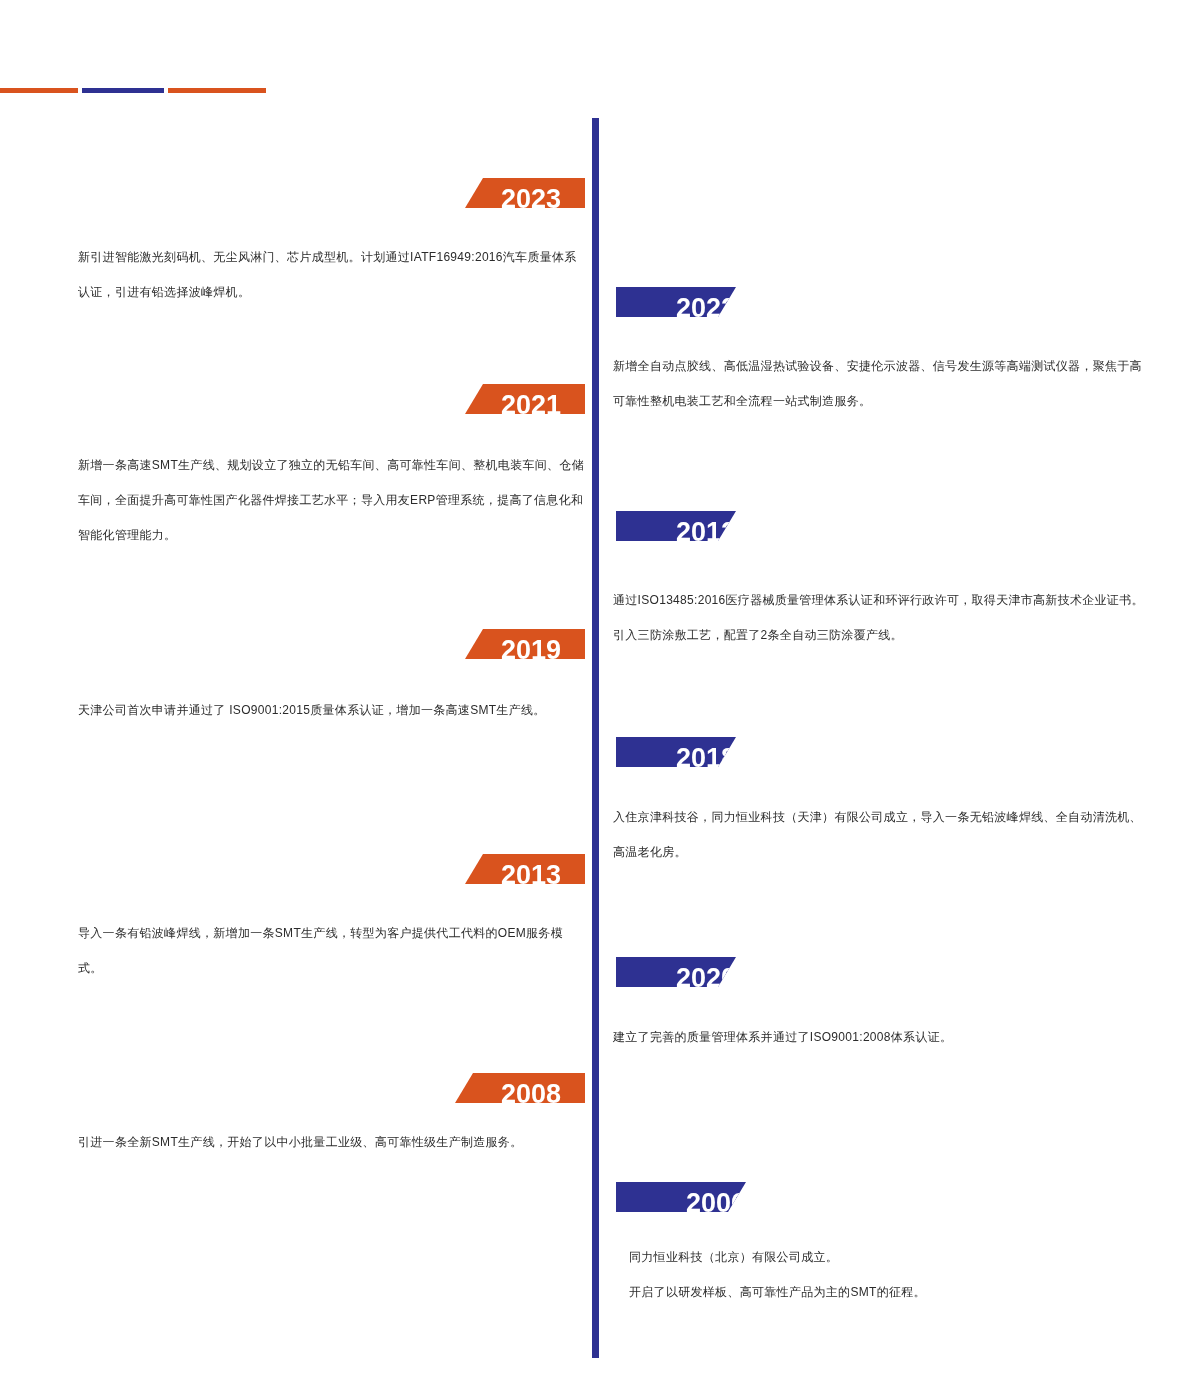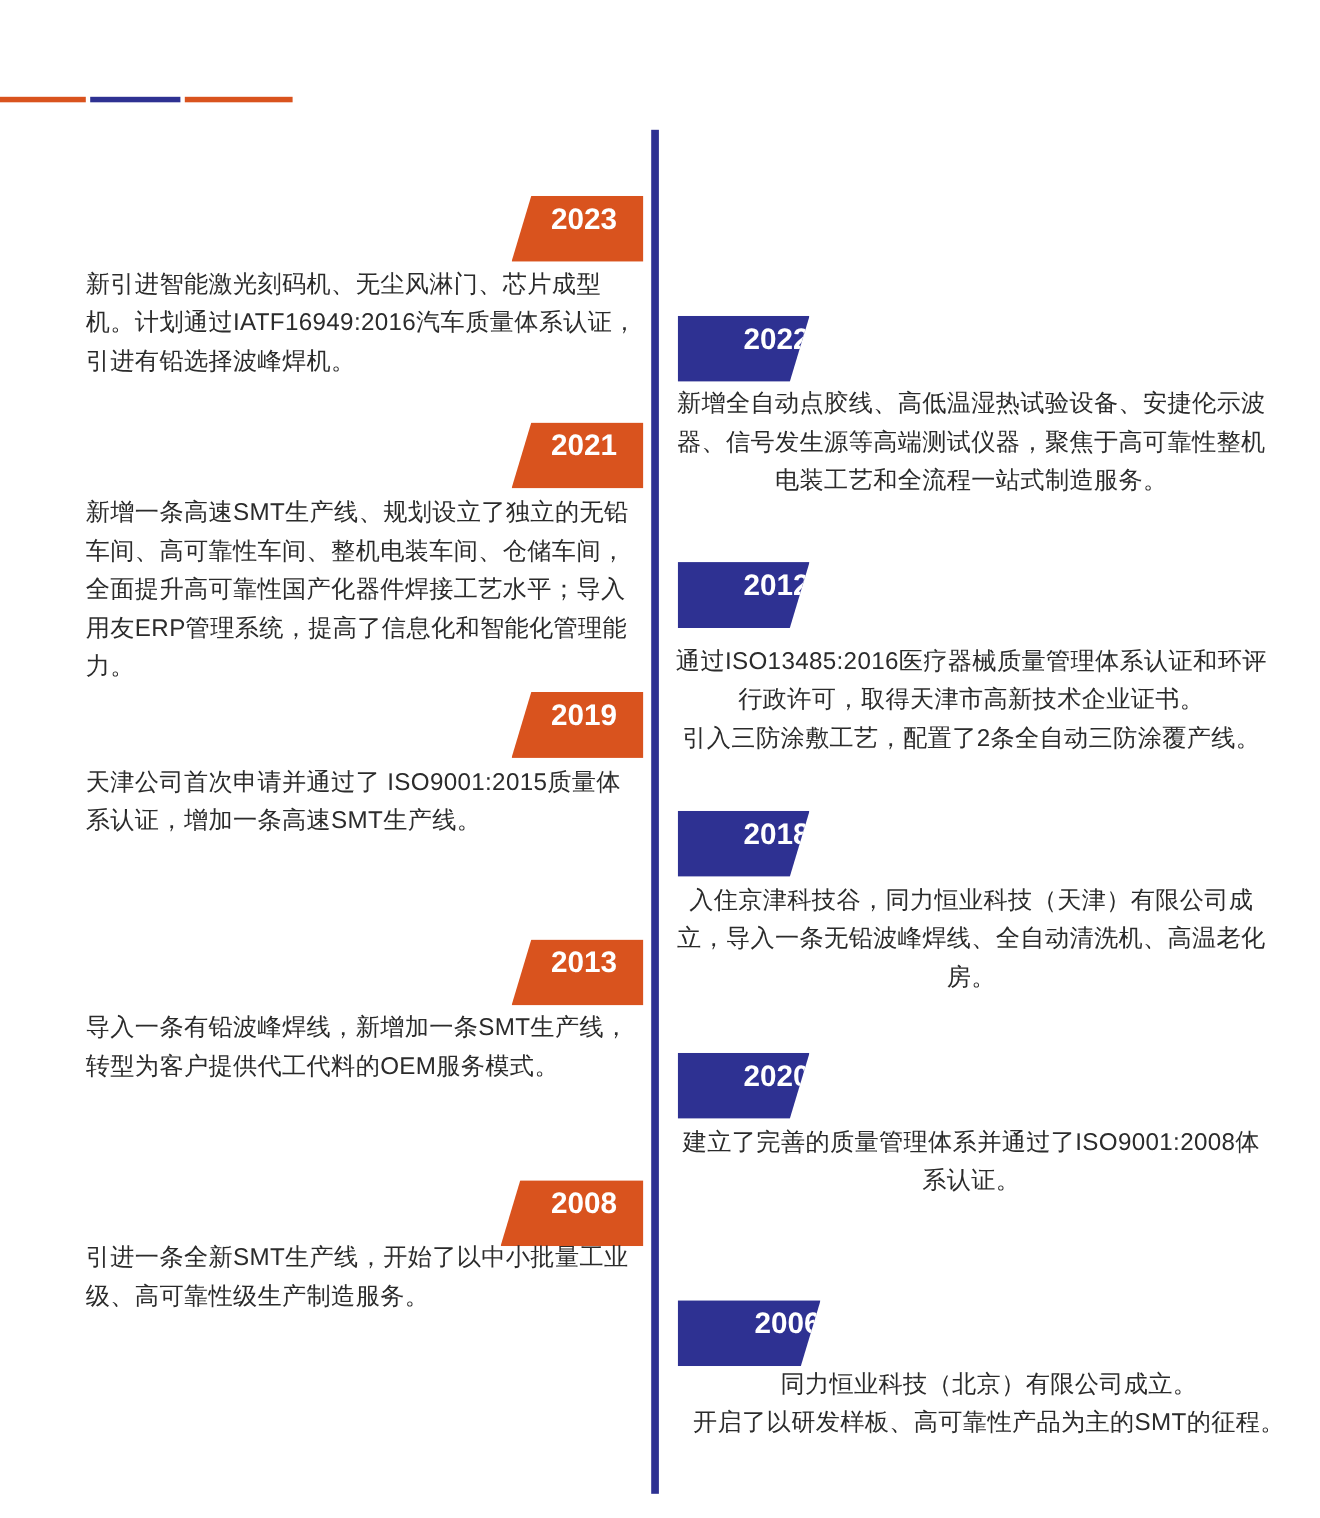--- a/index.html
+++ b/index.html
@@ -48,21 +48,21 @@
     left: 592px;
     top: 118px;
     width: 7px;
     height: 1240px;
     background: #2e3192;
   }
 
   
   .year-chip {
     position: absolute;
-    height: 60px;
+    height: 30px;
     line-height: 43px;
     font-size: 27px;
     font-weight: bold;
     color: #ffffff;
     box-sizing: border-box;
   }
   .year-chip.left {
     right: 615px;
     padding-right: 24px;
     text-align: right;
@@ -73,35 +73,35 @@
     left: 616px;
     padding-left: 24px;
     text-align: right;
     background: #2e3192;
     clip-path: polygon(0 0, 100% 0, calc(100% - 18px) 100%, 0 100%);
   }
 
   
   .entry-text {
     position: absolute;
-    font-size: 22px;
+    font-size: 12px;
     line-height: 35px;
     color: #2b2b2b;
     letter-spacing: 0.3px;
     white-space: pre-line;
   }
   .entry-text.left {
     left: 78px;
     width: 508px;
     text-align: left;
   }
   .entry-text.right {
     left: 613px;
     width: 540px;
-    text-align: center;
+    text-align: left;
   }
 </style>
 </head>
 <body>
 
 <div class="header">
   <div class="rule-seg rule-1"></div>
   <div class="rule-seg rule-2"></div>
   <div class="rule-seg rule-3"></div>
 </div>

